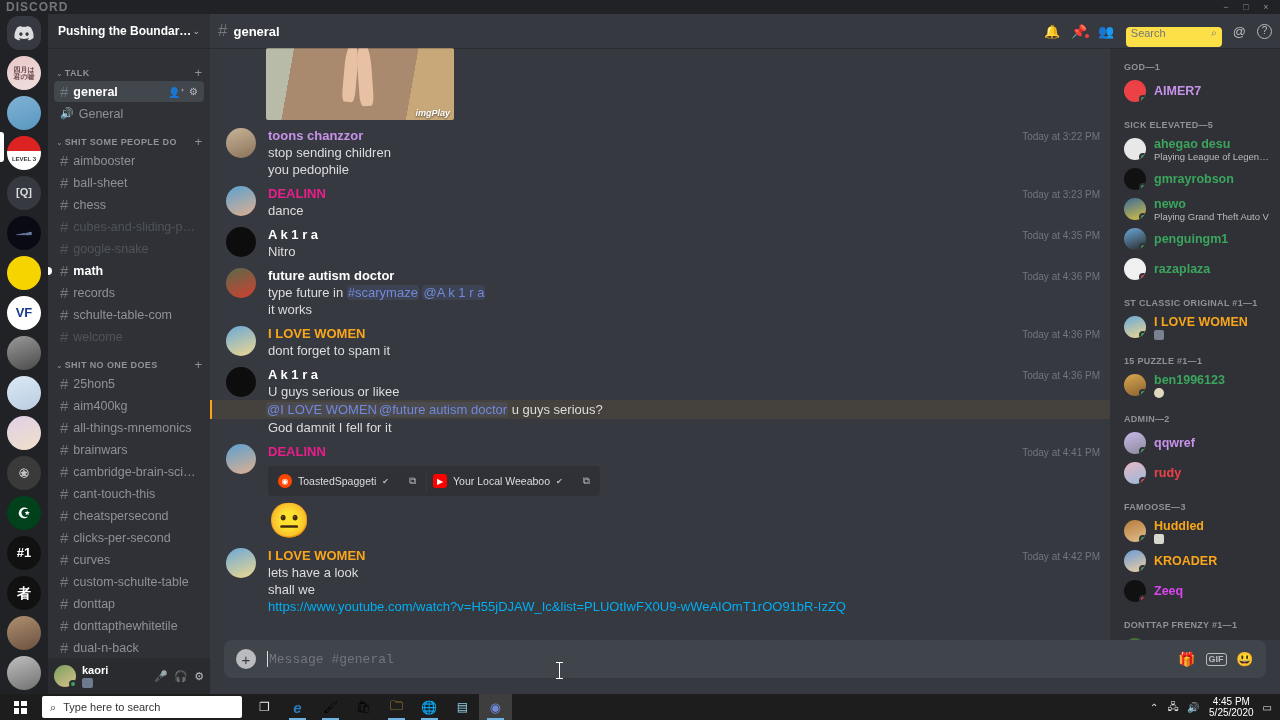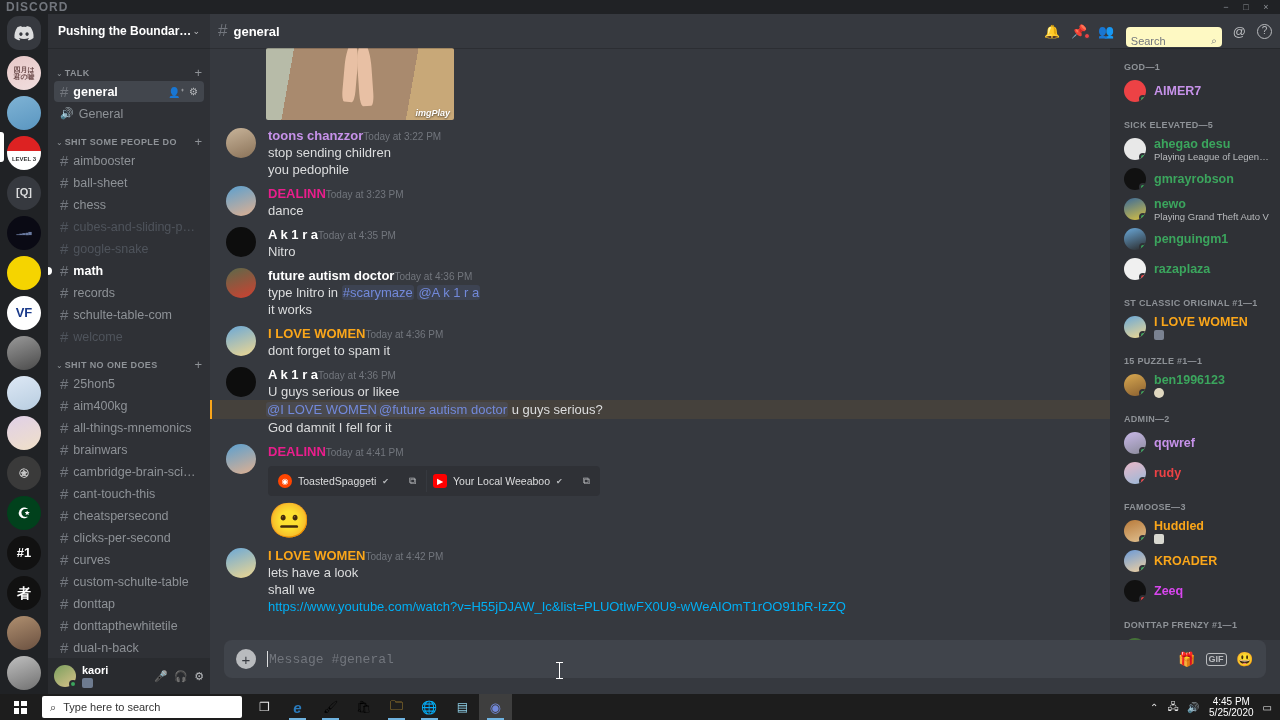--- a/index.html
+++ b/index.html
@@ -129,22 +129,22 @@
   }
   .topbar .hash { color:#72767d; font-size:17px; margin-right:6px; }
   .topbar .tname { font-size:13px; font-weight:bold; color:#fff; }
   .topbar-right { margin-left:auto; display:flex; align-items:center; gap:11px; }
   .ticon { color:#b9bbbe; font-size:13px; position:relative; cursor:pointer; line-height:1; }
   .ticon .reddot {
     position:absolute; right:-2px; bottom:-1px; width:6px; height:6px;
     border-radius:50%; background:#ed4245; border:1px solid #36393f;
   }
   .searchbox {
-    width:96px; height:20px; background:#fef9c3; border-radius:4px;
-    display:flex; align-items:flex-end; padding:0 5px; cursor:text;margin-top:11px;
+    width:96px; height:20px; background:#fde047; border-radius:4px;
+    display:flex; align-items:flex-start; padding:0 5px; cursor:text;margin-top:11px;
   }
   .searchbox .ph { font-size:11px; color:#72767d; flex:1; }
   .searchbox .mag { font-size:10px; color:#72767d; }
 
   
   .msgwrap { flex:1; display:flex; min-height:0; }
   .msgs { flex:1; overflow:hidden; position:relative; padding-bottom:4px; }
   .msglist { padding:0 10px 0 10px; }
 
   .attach-img {
@@ -165,21 +165,21 @@
 
   .msg { display:flex; padding:8px 0 0 0; position:relative; }
   .msg.cont { padding-top:0; }
   .msg .av {
     width:30px; height:30px; border-radius:50%; flex:0 0 30px;
     margin-right:12px; margin-left:6px; overflow:hidden;
     background:#4f545c; position:relative;
   }
   .msg.cont .av { visibility:hidden; height:0; }
   .msg .body { flex:1; min-width:0; }
-  .mhead { display:flex; align-items:baseline; gap:0; line-height:15px; }
+  .mhead { display:flex; align-items:baseline; gap:24px; line-height:15px;justify-content:space-between; }
   .mauthor { font-size:13px; font-weight:600; }
   .mtime { font-size:10px; color:#72767d; }
   .mline { font-size:13px; color:#dcddde; line-height:17px; word-wrap:break-word; }
   .mention {
     background:rgba(114,137,218,.12); color:#7289da;
     border-radius:3px; padding:0 1px;
   }
   .mlink { color:#00aff4; text-decoration:none; }
   .hl-row { background:rgba(250,166,26,.08); box-shadow:inset 2px 0 0 #faa61a; }
   .hl-row .mline { padding-left:0; }
@@ -547,21 +547,21 @@
               </div>
             </div>
 
             <div class="msg">
               <div class="av" style="background:linear-gradient(160deg,#5a6a4a,#d04030);"></div>
               <div class="body">
                 <div class="mhead">
                   <span class="mauthor" style="color:#fff">future autism doctor</span>
                   <span class="mtime">Today at 4:36 PM</span>
                 </div>
-                <div class="mline"><span>type lnitro in </span><span class="mention">#scarymaze</span> <span class="mention">@A k 1 r a</span></div>
+                <div class="mline"><span>type future in </span><span class="mention">#scarymaze</span> <span class="mention">@A k 1 r a</span></div>
                 <div class="mline">it works</div>
               </div>
             </div>
 
             <div class="msg">
               <div class="av" style="background:linear-gradient(160deg,#6aa8d8,#f0d890);"></div>
               <div class="body">
                 <div class="mhead">
                   <span class="mauthor" style="color:#faa61a">I LOVE WOMEN</span>
                   <span class="mtime">Today at 4:36 PM</span>

